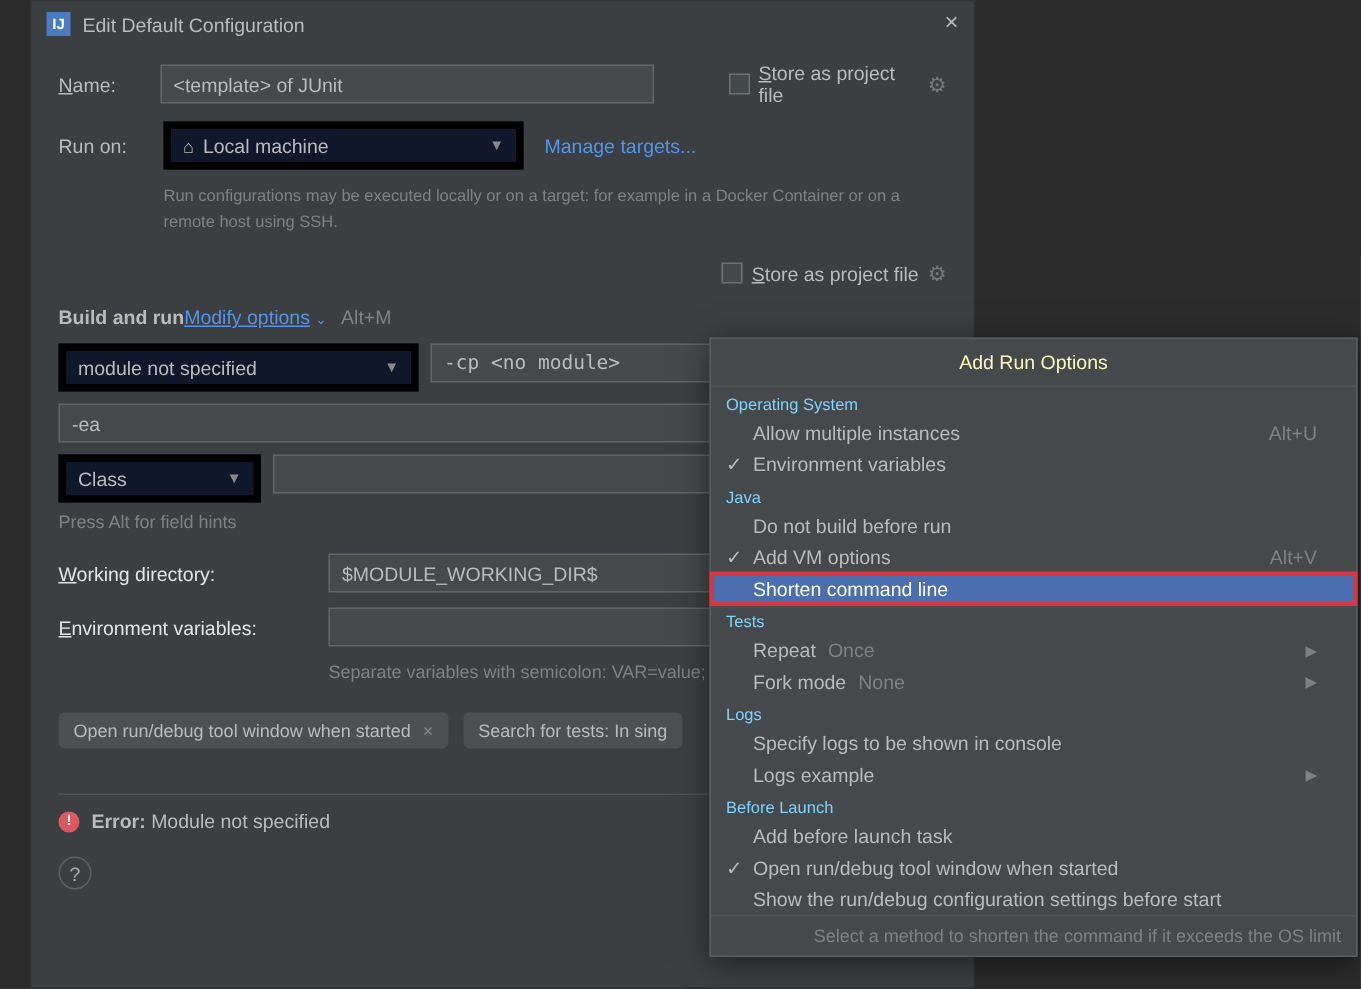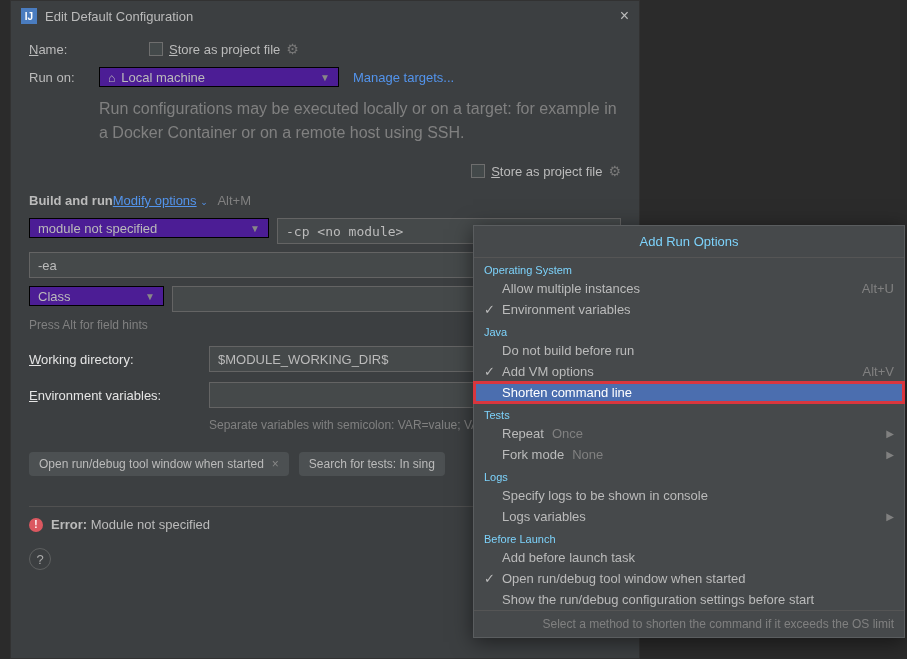--- a/index.html
+++ b/index.html
@@ -1,35 +1,35 @@
 <!DOCTYPE html>
 <html><head>
 <meta charset="utf-8">
 <style>
 * { box-sizing: border-box; margin: 0; padding: 0; font-family: "Segoe UI", Arial, sans-serif; }
 body { background: #2b2b2b; width: 907px; height: 659px; overflow: hidden; color: #bbbbbb; font-size: 13px; position: relative; }
-.dialog { position: absolute; left: 10px; top: 0; width: 630px; height: 659px; background: #3c3f41; border: 1px solid #323232; }
+.dialog { position: absolute; left: 20px; top: 0; width: 630px; height: 659px; background: #3c3f41; border: 1px solid #323232; }
 .titlebar { display: flex; align-items: center; padding: 6px 10px; }
 .titlebar .logo { width: 16px; height: 16px; background: #4a7cbf; display: inline-flex; align-items: center; justify-content: center; color: #fff; font-size: 10px; font-weight: bold; margin-right: 8px; }
 .titlebar .title { flex: 1; color: #bbbbbb; }
 .titlebar .close { color: #bbbbbb; font-size: 16px; cursor: pointer; }
 .body { padding: 10px 18px; }
 .row { display: flex; align-items: center; margin-bottom: 10px; }
 .label { width: 70px; color: #bbbbbb; }
 .label u { text-decoration: underline; }
 .input { background: #45494a; border: 1px solid #646464; color: #bbbbbb; padding: 4px 8px; height: 26px; font-size: 13px; }
 .input.name { width: 340px; }
 .checkbox-row { display: flex; align-items: center; margin-left: 20px; }
 .checkbox { width: 14px; height: 14px; border: 1px solid #6e6e6e; background: #43494a; margin-right: 6px; }
 .gear { color: #777; margin-left: 6px; font-size: 14px; }
-.select { background: #4c1d95; border: 1px solid #000000; color: #bbbbbb; padding: 4px 8px; height: 20px; display: flex; align-items: center; justify-content: space-between; }
+.select { background: #0f172a; border: 5px solid #000000; color: #bbbbbb; padding: 4px 8px; height: 32px; display: flex; align-items: center; justify-content: space-between; }
 .select .chev { color: #888; font-size: 10px; }
 .runon-select { width: 240px; }
 .link { color: #5394ec; cursor: pointer; margin-left: 14px; }
-.hint { color: #808080; font-size: 16px; margin-left: 70px; margin-top: 4px; line-height: 1.5; }
+.hint { color: #808080; font-size: 11px; margin-left: 70px; margin-top: 4px; line-height: 1.5; }
 .store2 { display: flex; align-items: center; justify-content: flex-end; margin-top: 18px; margin-bottom: 14px; }
 .section-head { display: flex; align-items: center; margin-top: 8px; margin-bottom: 10px; }
 .section-title { color: #bbbbbb; font-weight: bold; }
 .modify { color: #5394ec; cursor: pointer; }
 .modify .chev { font-size: 9px; }
 .shortcut { color: #808080; margin-left: 6px; }
 .build-row1 { display: flex; gap: 8px; margin-bottom: 8px; }
 .module-select { width: 240px; font-family: monospace; }
 .cp-input { flex: 1; font-family: monospace; }
 .ea-input { width: 100%; margin-bottom: 8px; font-family: Liberation Sans, sans-serif; }
@@ -48,23 +48,23 @@
 .error-row { display: flex; align-items: center; margin-bottom: 14px; }
 .error-icon { width: 14px; height: 14px; border-radius: 50%; background: #db5860; color: #fff; display: flex; align-items: center; justify-content: center; font-size: 10px; font-weight: bold; margin-right: 8px; }
 .error-label { color: #bbbbbb; }
 .error-label b { font-weight: bold; }
 .bottom { display: flex; align-items: center; }
 .help { width: 22px; height: 22px; border: 1px solid #5e6060; border-radius: 50%; display: flex; align-items: center; justify-content: center; color: #aaa; cursor: pointer; }
 .spacer { flex: 1; }
 .ok-btn { background: #365880; border: 1px solid #4c708c; color: #bbbbbb; padding: 4px 28px; height: 26px; font-weight: bold; cursor: pointer; }
 
 .popup { position: absolute; left: 473px; top: 225px; width: 432px; background: #46494b; border: 1px solid #5a5d5f; box-shadow: 0 4px 20px rgba(0,0,0,0.5); }
-.popup-title { text-align: center; padding: 8px; color: #7dd3fc; border-bottom: 1px solid #555; }
+.popup-title { text-align: center; padding: 8px; color: #fef9c3; border-bottom: 1px solid #555; }
 .popup-section { color: #7dd3fc; padding: 6px 10px 2px; font-size: 11px; }
-.popup-item { display: flex; align-items: center; padding: 3px 10px 3px 28px; color: #bbbbbb; position: relative; cursor: pointer; }
+.popup-item { display: flex; align-items: center; padding: 3px 26px 3px 28px; color: #bbbbbb; position: relative; cursor: pointer; }
 .popup-item.checked::before { content: "✓"; position: absolute; left: 10px; color: #bbbbbb; }
 .popup-item .val { color: #808080; margin-left: 8px; }
 .popup-item .kbd { margin-left: auto; color: #808080; }
 .popup-item .arrow { margin-left: auto; color: #808080; font-size: 10px; }
 .popup-item.selected { background: #4b6eaf; color: #fff; }
 .popup-item.highlighted { outline: 3px solid #d9363e; outline-offset: -2px; }
 .popup-footer { color: #808080; font-size: 12px; text-align: right; padding: 6px 10px; border-top: 1px solid #555; }
 .home-icon { margin-right: 6px; font-size: 12px; }
 </style>
 </head>
@@ -72,20 +72,21 @@
 
 <div class="dialog">
   <div class="titlebar">
     <span class="logo">IJ</span>
     <span class="title">Edit Default Configuration</span>
     <span class="close">×</span>
   </div>
   <div class="body">
     <div class="row">
       <span class="label"><u>N</u>ame:</span>
+      <input class="input name" value="&lt;template&gt; of JUnit" style="">
       <div class="checkbox-row" style="margin-left:50px">
         <span class="checkbox"></span>
         <span><u>S</u>tore as project file</span>
         <span class="gear">⚙</span>
       </div>
     </div>
     <div class="row" style="margin-top:10px">
       <span class="label">Run on:</span>
       <div class="select runon-select">
         <span><span class="home-icon">⌂</span><span>Local machine</span></span>
@@ -195,21 +196,21 @@
     <span>Fork mode</span>
     <span class="val">None</span>
     <span class="arrow">▶</span>
   </div>
 
   <div class="popup-section">Logs</div>
   <div class="popup-item">
     <span>Specify logs to be shown in console</span>
   </div>
   <div class="popup-item">
-    <span>Logs variables</span>
+    <span>Logs example</span>
     <span class="arrow">▶</span>
   </div>
 
   <div class="popup-section">Before Launch</div>
   <div class="popup-item">
     <span>Add before launch task</span>
   </div>
   <div class="popup-item checked">
     <span>Open run/debug tool window when started</span>
   </div>

